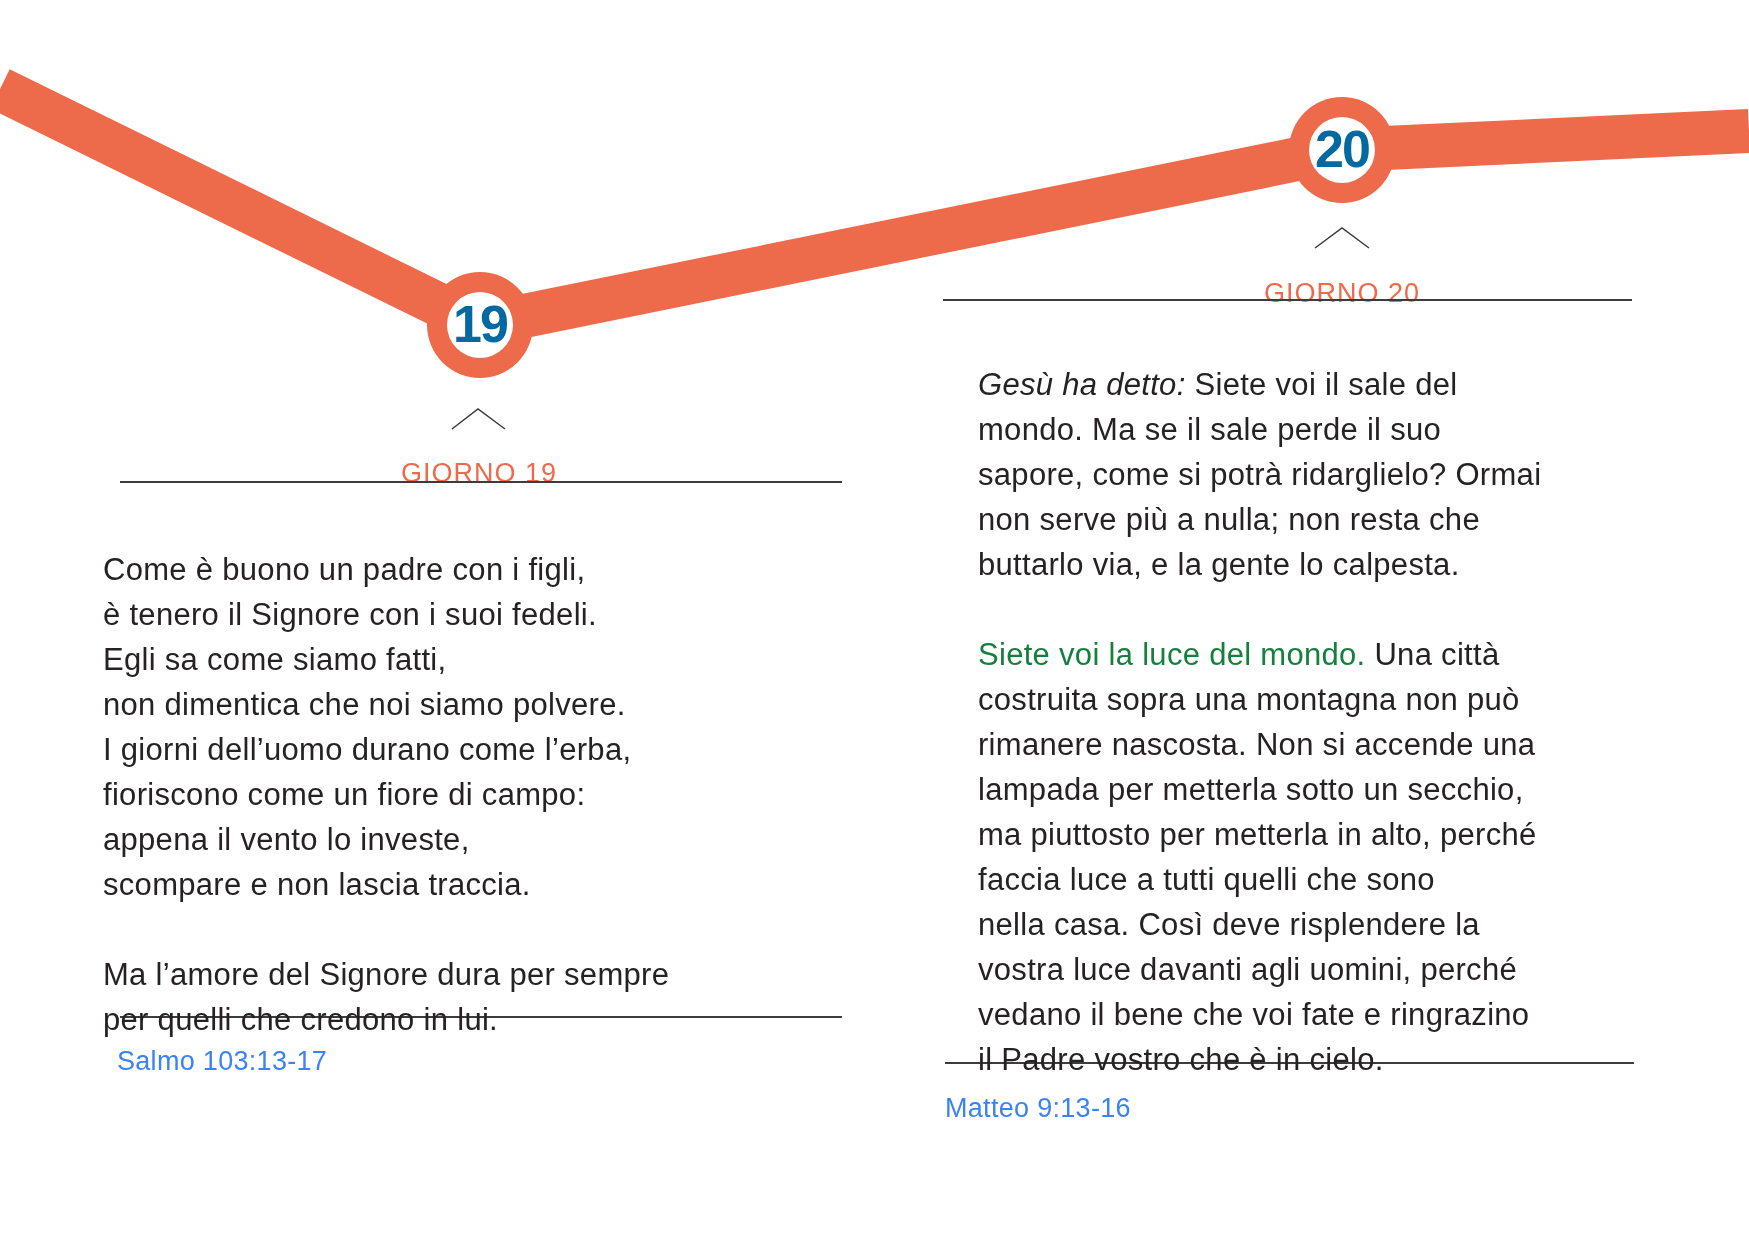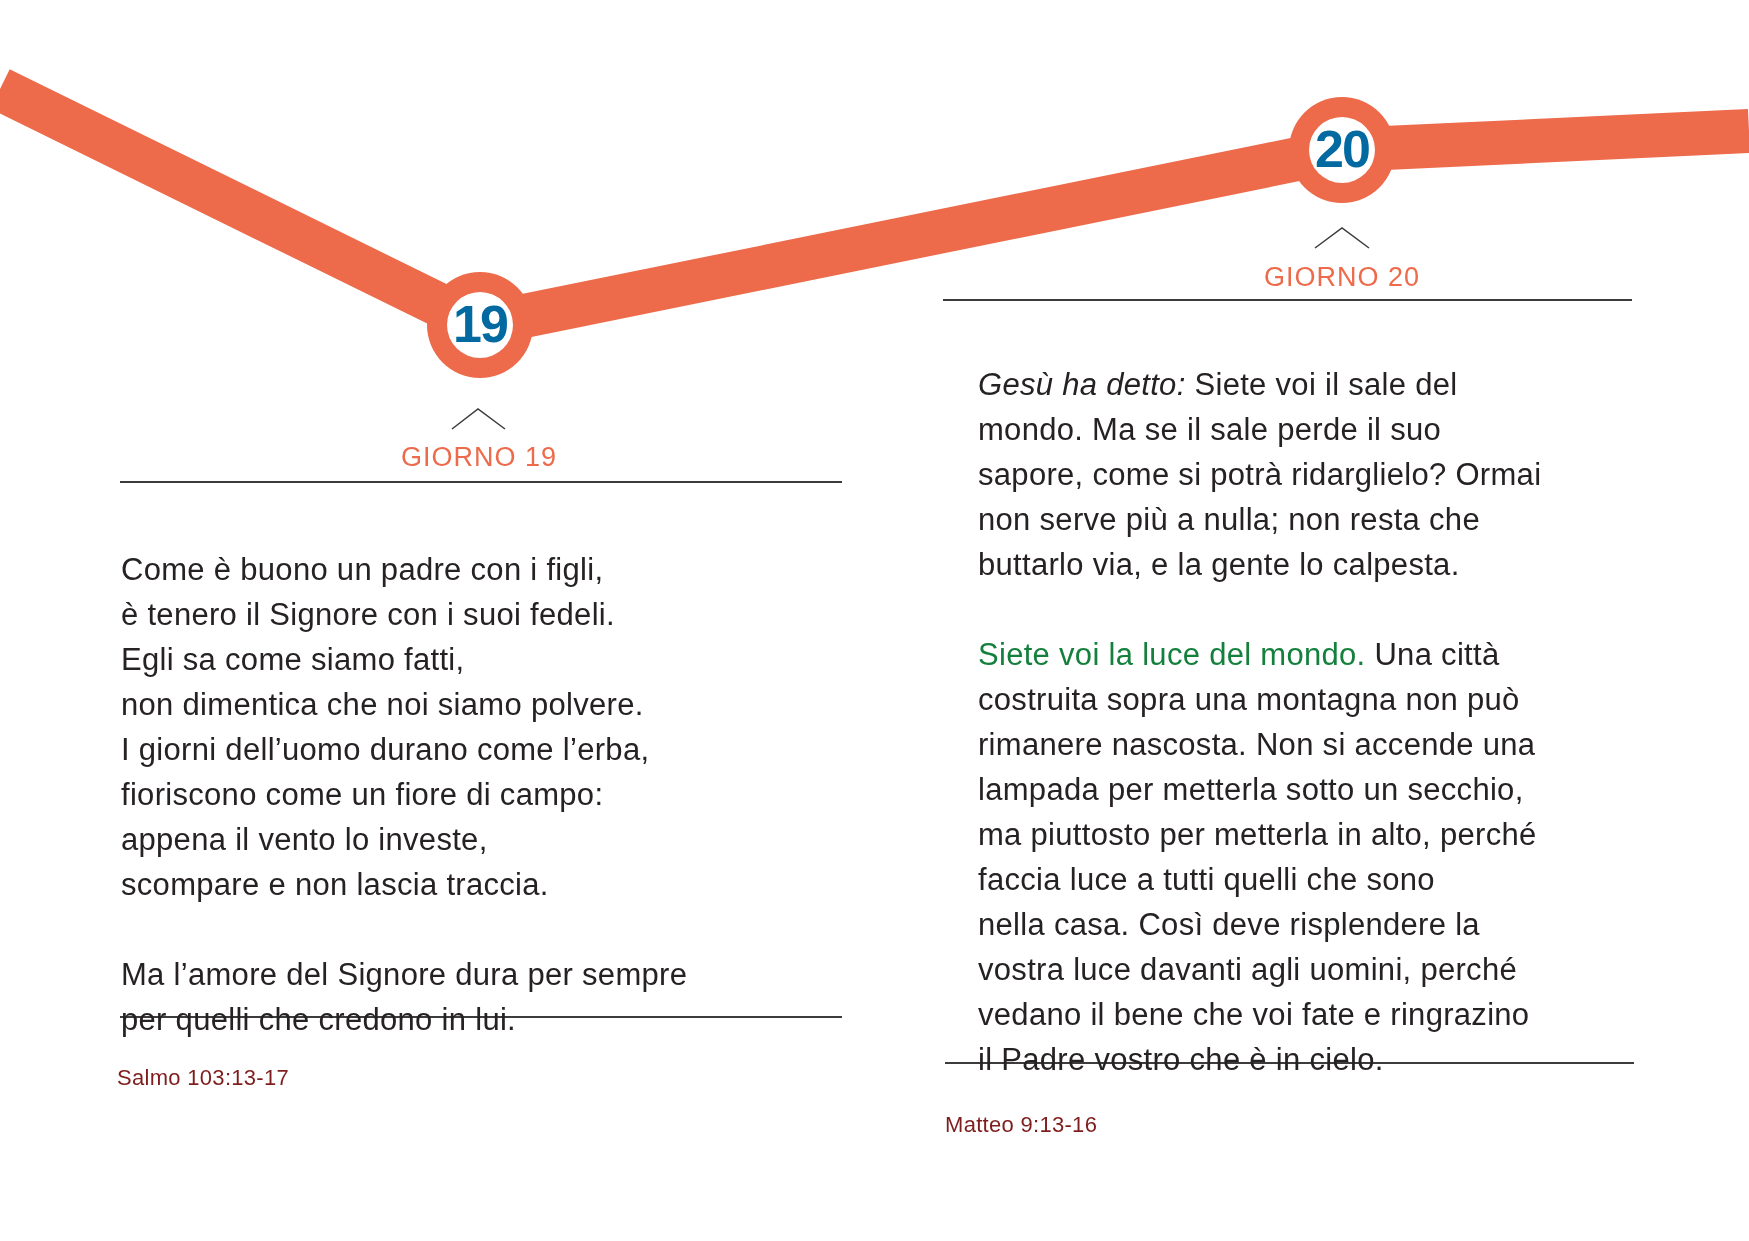--- a/index.html
+++ b/index.html
@@ -27,50 +27,50 @@
   }
   .node-number.n19 { left: 427px; top: 294px; }
   .node-number.n20 { left: 1289px; top: 119px; }
   .day-label {
     position: absolute;
     width: 760px;
     text-align: center;
     font-size: 27px;
     letter-spacing: 1px;
     color: #ed6a4a;
+    margin-top: 16px;
   }
   .day-label.d19 { left: 99px;  top: 442px; }
   .day-label.d20 { left: 962px; top: 262px; }
   .rule {
     position: absolute;
     height: 2px;
     background: #3c3c3c;
   }
   .rule.top-left     { left: 120px; top: 481px;  width: 722px; }
   .rule.top-right    { left: 943px; top: 299px;  width: 689px; }
   .rule.bottom-left  { left: 120px; top: 1016px; width: 722px; }
   .rule.bottom-right { left: 945px; top: 1062px; width: 689px; }
   .verse-block {
     position: absolute;
     font-size: 31px;
     line-height: 45px;
     letter-spacing: 0.3px;
     white-space: pre-line;
     color: #262223;
   }
-  .verse-block.left  { left: 121px; top: 502px; width: 740px; }
+  .verse-block.left  { left: 103px; top: 502px; width: 740px; }
   .verse-block.right { left: 945px; top: 317px; width: 710px; margin-left: 33px; }
   .lead-italic { font-style: italic; }
   .highlight-tan { color: #15803d; }
   .reference {
     position: absolute;
-    font-size: 22px;
+    font-size: 27px;
     letter-spacing: 0.3px;
-    color: #7f1d1d;
-    margin-top: 19px;
+    color: #3b82f6;
   }
   .reference.left  { left: 117px; top: 1046px; }
   .reference.right { left: 945px; top: 1093px; }
 </style>
 </head>
 <body>
 
 <svg id="timeline-svg" viewBox="0 0 1749 1241" xmlns="http://www.w3.org/2000/svg">
   <polyline fill="none" stroke="#ed6a4a" stroke-width="44" points="0,89 480,325 1342,150 1749,131"></polyline>
   <circle cx="480" cy="325" r="53" fill="#ed6a4a"></circle>

